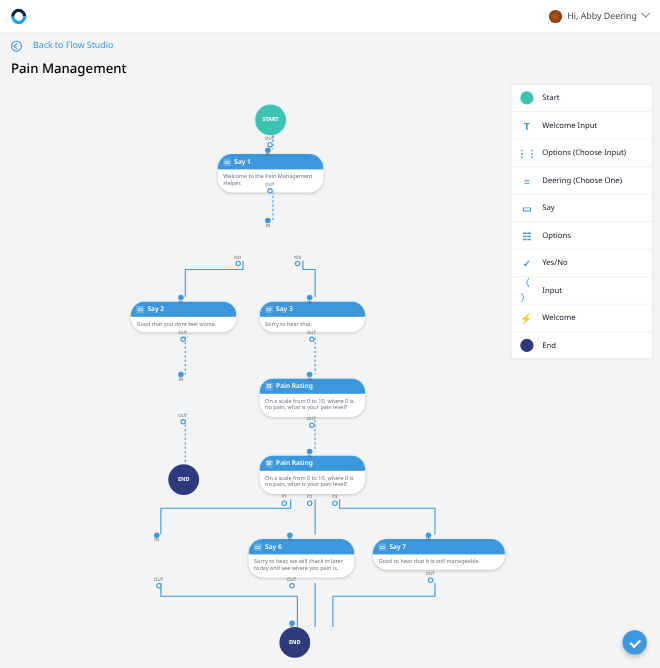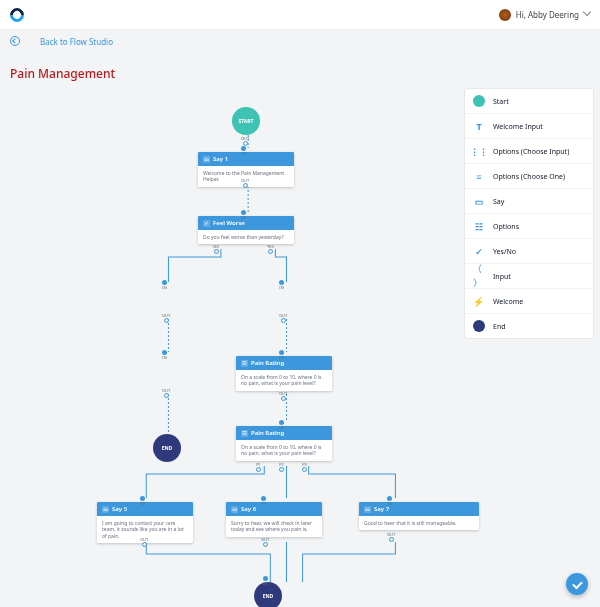--- a/index.html
+++ b/index.html
@@ -11,33 +11,33 @@
   --panelbg:#fff;
   --cardtext:#6b7280;
 }
 *{box-sizing:border-box}
 body{margin:0;font-family:system-ui,-apple-system,Segoe UI,Roboto,Helvetica,Arial,sans-serif;background:#f3f4f5;color:#111827}
 .top{height:30px;background:#fff;display:flex;align-items:center;justify-content:space-between;padding:0 10px;border-bottom:1px solid #eceff1}
 .logo{width:14px;height:14px;border:3px solid #1da1f2;border-radius:50%;border-left-color:#0b274a;border-top-color:#0b274a;transform:rotate(45deg)}
 .user{display:flex;gap:5px;font-size:8px;color:#444}
 .avatar{width:12px;height:12px;border-radius:50%;background:radial-gradient(#b85b1a,#6b3310)}
 .chev{width:6px;height:6px;border-right:1px solid #888;border-bottom:1px solid #888;transform:rotate(45deg)}
-.back{display:flex;align-items:flex-start;gap:20px;font-size:8px;color:var(--accent);padding:6px 10px}
+.back{display:flex;align-items:flex-end;gap:10px;font-size:8px;color:var(--accent);padding:6px 10px}
 .backarrow{width:10px;height:10px;border:1px solid var(--accent);border-radius:50%;display:flex;align-items:center;justify-content:center}
 .backarrow:before{content:"";width:3px;height:3px;border-left:1px solid var(--accent);border-bottom:1px solid var(--accent);transform:rotate(45deg)}
-h1.title{margin:12px 0 0 10px;font-size:12px;font-weight:500;color:#b91c1c}
+h1.title{margin:0 0 0 10px;font-size:12px;font-weight:500;color:#000000}
 .workspace{display:flex;align-items:flex-start}
 .canvas{position:relative;flex:1;height:565px}
 .panel{width:130px;margin:6px 6px 0 0;background:var(--panelbg);border:1px solid #e6e8ea;border-radius:3px;overflow:hidden;font-size:7px}
 .panel .item{display:flex;align-items:center;gap:8px;padding:6px 8px;border-bottom:1px solid #f0f2f3;cursor:pointer}
 .panel .item:last-child{border-bottom:0}
 .panel .dot{width:12px;height:12px;border-radius:50%}
 .panel .icon{width:12px;height:12px;display:flex;align-items:center;justify-content:center;color:var(--accent);font-size:9px;font-weight:700}
 .node.circle{position:absolute;width:28px;height:28px;border-radius:50%;display:flex;align-items:center;justify-content:center;color:#fff;font-size:5px;font-weight:700}
-.card{position:absolute;width:96px;background:#fff;border-radius:1px;box-shadow:0 1px 3px rgba(0,0,0,.2);overflow:hidden}
+.card{position:absolute;width:96px;background:#fff;border-radius:13px;box-shadow:0 1px 3px rgba(0,0,0,.2);overflow:hidden}
 .card .hdr{background:var(--accent);color:#fff;font-size:6px;font-weight:600;padding:3px 5px;display:flex;align-items:center;gap:3px}
 .card .body{padding:4px 5px;font-size:5px;color:var(--cardtext);line-height:1.25}
 .card .ic{width:7px;height:7px;background:#fff3;border-radius:1px;display:flex;align-items:center;justify-content:center;font-size:5px}
 .port{position:absolute;font-size:4px;color:#5e6b73;text-align:center}
 .port .ring{width:5px;height:5px;border:1px solid var(--accent);border-radius:50%;margin:0 auto;background:#f3f4f5}
 .port .ringf{width:5px;height:5px;background:var(--accent);border-radius:50%;margin:0 auto}
 .fab{position:absolute;right:12px;bottom:12px;width:22px;height:22px;border-radius:50%;background:var(--accent);box-shadow:0 2px 5px rgba(0,0,0,.25);display:flex;align-items:center;justify-content:center}
 .fab:before{content:"";width:7px;height:4px;border-left:2px solid #fff;border-bottom:2px solid #fff;transform:rotate(-45deg)}
 svg.wires{position:absolute;inset:0;width:100%;height:100%;pointer-events:none}
 svg.wires path{stroke:var(--accent);stroke-width:1;fill:none}
@@ -95,34 +95,41 @@
     <div class="card" style="left:198px;top:70px">
       <div class="hdr">
           <span class="ic">▭</span>
           <span>Say 1</span>
         </div>
       <div class="body">Welcome to the Pain Management Helper.</div>
     </div>
     <div class="port" style="left:241px;top:64px"><div class="ringf"></div><span>IN</span></div>
     <div class="port" style="left:241px;top:96px"><span>OUT</span><div class="ring"></div></div>
 
-    <div class="card" style="left:198px;top:134px">
-      <div class="hdr">
-          <span class="ic">✓</span>
-          <span>Feel Worse</span>
-        </div>
-      <div class="body">Do you feel worse than yesterday?</div>
-    </div>
     <div class="port" style="left:241px;top:128px"><div class="ringf"></div><span>IN</span></div>
     <div class="port" style="left:213px;top:162px"><span>NO</span><div class="ring"></div></div>
     <div class="port" style="left:267px;top:162px"><span>YES</span><div class="ring"></div></div>
 
+    <div class="card" style="left:119px;top:204px">
+      <div class="hdr">
+          <span class="ic">▭</span>
+          <span>Say 2</span>
+        </div>
+      <div class="body">Good that you dont feel worse.</div>
+    </div>
     <div class="port" style="left:162px;top:198px"><div class="ringf"></div><span>IN</span></div>
     <div class="port" style="left:162px;top:231px"><span>OUT</span><div class="ring"></div></div>
 
+    <div class="card" style="left:236px;top:204px">
+      <div class="hdr">
+          <span class="ic">▭</span>
+          <span>Say 3</span>
+        </div>
+      <div class="body">Sorry to hear that.</div>
+    </div>
     <div class="port" style="left:279px;top:198px"><div class="ringf"></div><span>IN</span></div>
     <div class="port" style="left:279px;top:231px"><span>OUT</span><div class="ring"></div></div>
 
     <div class="port" style="left:162px;top:268px"><div class="ringf"></div><span>IN</span></div>
     <div class="port" style="left:162px;top:306px"><span>OUT</span><div class="ring"></div></div>
 
     <div class="card" style="left:236px;top:274px">
       <div class="hdr">
           <span class="ic">☷</span>
           <span>Pain Rating</span>
@@ -141,41 +148,34 @@
     </div>
     <div class="port" style="left:279px;top:338px"><div class="ringf"></div><span>IN</span></div>
     <div class="port" style="left:256px;top:380px"><span>P1</span><div class="ring"></div></div>
     <div class="port" style="left:279px;top:380px"><span>P2</span><div class="ring"></div></div>
     <div class="port" style="left:302px;top:380px"><span>P3</span><div class="ring"></div></div>
 
     <div class="node circle" style="background:var(--mid);left:153px;top:352px">
       <span>END</span>
     </div>
 
-    <div class="card" style="left:97px;top:420px">
-      <div class="hdr">
-          <span class="ic">▭</span>
-          <span>Say 5</span>
-        </div>
-      <div class="body">I am going to contact your care team, it sounds like you are in a lot of pain.</div>
-    </div>
     <div class="port" style="left:140px;top:414px"><div class="ringf"></div><span>IN</span></div>
     <div class="port" style="left:140px;top:455px"><span>OUT</span><div class="ring"></div></div>
 
     <div class="card" style="left:226px;top:420px">
       <div class="hdr">
           <span class="ic">▭</span>
           <span>Say 6</span>
         </div>
       <div class="body">Sorry to hear, we will check in later today and see where you pain is.</div>
     </div>
     <div class="port" style="left:261px;top:414px"><div class="ringf"></div><span>IN</span></div>
     <div class="port" style="left:261px;top:455px"><span>OUT</span><div class="ring"></div></div>
 
-    <div class="card" style="left:359px;top:420px;width:120px">
+    <div class="card" style="left:339px;top:420px;width:120px">
       <div class="hdr">
           <span class="ic">▭</span>
           <span>Say 7</span>
         </div>
       <div class="body">Good to hear that it is still manageable.</div>
     </div>
     <div class="port" style="left:387px;top:414px"><div class="ringf"></div><span>IN</span></div>
     <div class="port" style="left:387px;top:450px"><span>OUT</span><div class="ring"></div></div>
 
     <div class="node circle" style="background:var(--mid);left:254px;top:500px">
@@ -192,21 +192,21 @@
       <div class="item">
         <span class="icon">T</span>
         <span>Welcome Input</span>
       </div>
       <div class="item">
         <span class="icon">⋮⋮</span>
         <span>Options (Choose Input)</span>
       </div>
       <div class="item">
         <span class="icon">≡</span>
-        <span>Options (Choose One)</span>
+        <span>Deering (Choose One)</span>
       </div>
       <div class="item">
         <span class="icon">▭</span>
         <span>Say</span>
       </div>
       <div class="item">
         <span class="icon">☷</span>
         <span>Options</span>
       </div>
       <div class="item">

